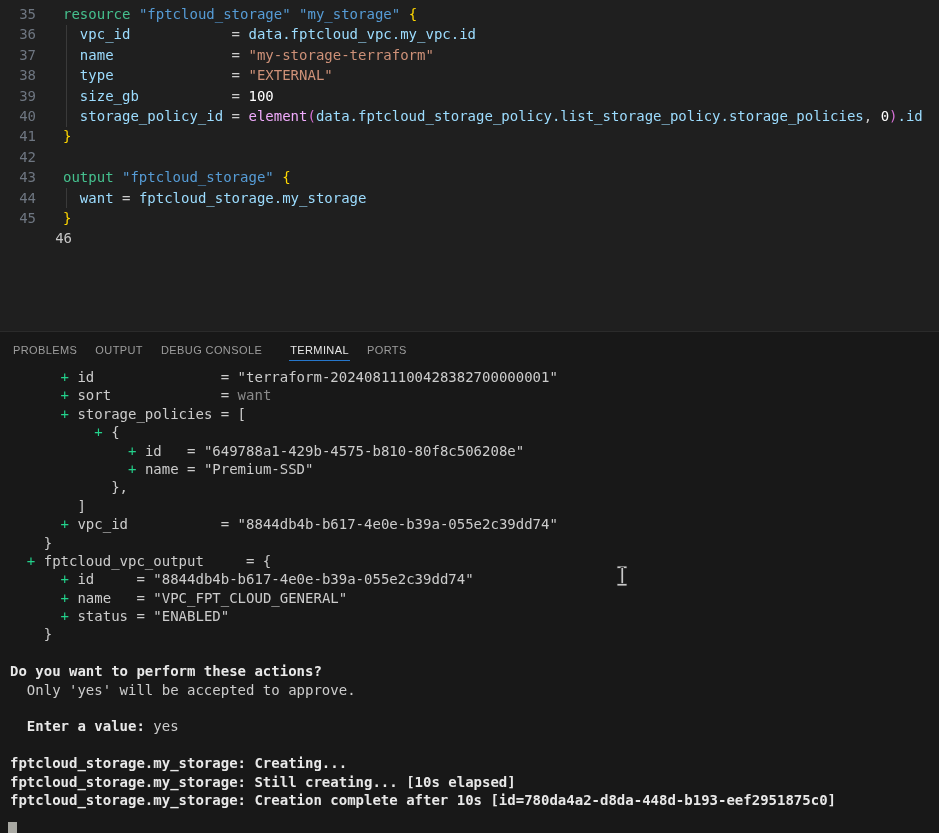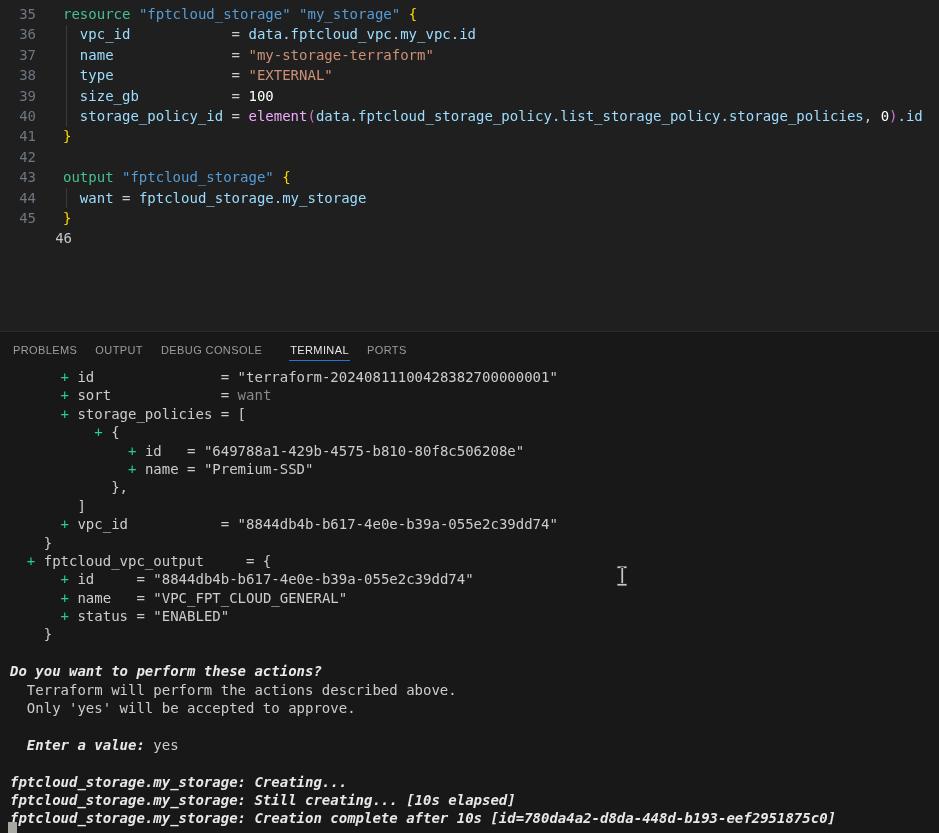--- a/index.html
+++ b/index.html
@@ -32,21 +32,21 @@
   .tok-prop{color:#9cdcfe;}
   .tok-ref{color:#9cdcfe;}
   .tok-str{color:#ce9178;}
   .tok-num{color:#ffffff;}
   .tok-fn{color:#f0abfc;}
   .tok-br1{color:#ffd700;}
   .tok-br2{color:#d670d6;}
   .tok-fg{color:#cccccc;}
   .tok-plus{color:#23d18b;}
   .tok-dim{color:#8a8a8a;}
-  .tok-b{color:#e8e8e8;font-weight:bold;font-style:italic;}
+  .tok-b{color:#e8e8e8;font-weight:bold;}
 
   
   .panel{
     position:absolute;left:0;top:331px;width:939px;height:502px;
     background:#181818;border-top:1px solid #2b2b2b;box-sizing:border-box;
   }
   .panel-tabs{
     height:36px;display:flex;align-items:center;gap:16px;padding-left:12px;
     font-family:"Liberation Sans","DejaVu Sans",sans-serif;font-size:11px;
     letter-spacing:0.4px;
@@ -112,21 +112,20 @@
           <div class="term-line"><span class="tok-fg">        ]</span></div>
           <div class="term-line"><span class="tok-fg">      </span><span class="tok-plus">+</span><span class="tok-fg"> vpc_id           = </span><span class="tok-fg">"8844db4b-b617-4e0e-b39a-055e2c39dd74"</span></div>
           <div class="term-line"><span class="tok-fg">    }</span></div>
           <div class="term-line"><span class="tok-fg">  </span><span class="tok-plus">+</span><span class="tok-fg"> fptcloud_vpc_output     = {</span></div>
           <div class="term-line"><span class="tok-fg">      </span><span class="tok-plus">+</span><span class="tok-fg"> id     = </span><span class="tok-fg">"8844db4b-b617-4e0e-b39a-055e2c39dd74"</span></div>
           <div class="term-line"><span class="tok-fg">      </span><span class="tok-plus">+</span><span class="tok-fg"> name   = </span><span class="tok-fg">"VPC_FPT_CLOUD_GENERAL"</span></div>
           <div class="term-line"><span class="tok-fg">      </span><span class="tok-plus">+</span><span class="tok-fg"> status = </span><span class="tok-fg">"ENABLED"</span></div>
           <div class="term-line"><span class="tok-fg">    }</span></div>
           <div class="term-line"></div>
           <div class="term-line"><span class="tok-b">Do you want to perform these actions?</span></div>
-          <div class="term-line"><span class="tok-fg">  Terraform will perform the actions described above.</span></div>
           <div class="term-line"><span class="tok-fg">  Only 'yes' will be accepted to approve.</span></div>
           <div class="term-line"></div>
           <div class="term-line"><span class="tok-b">  Enter a value: </span><span class="tok-fg">yes</span></div>
           <div class="term-line"></div>
           <div class="term-line"><span class="tok-b">fptcloud_storage.my_storage: Creating...</span></div>
           <div class="term-line"><span class="tok-b">fptcloud_storage.my_storage: Still creating... [10s elapsed]</span></div>
           <div class="term-line"><span class="tok-b">fptcloud_storage.my_storage: Creation complete after 10s [id=780da4a2-d8da-448d-b193-eef2951875c0]</span></div>
         </div>
     </div>
   </div>

